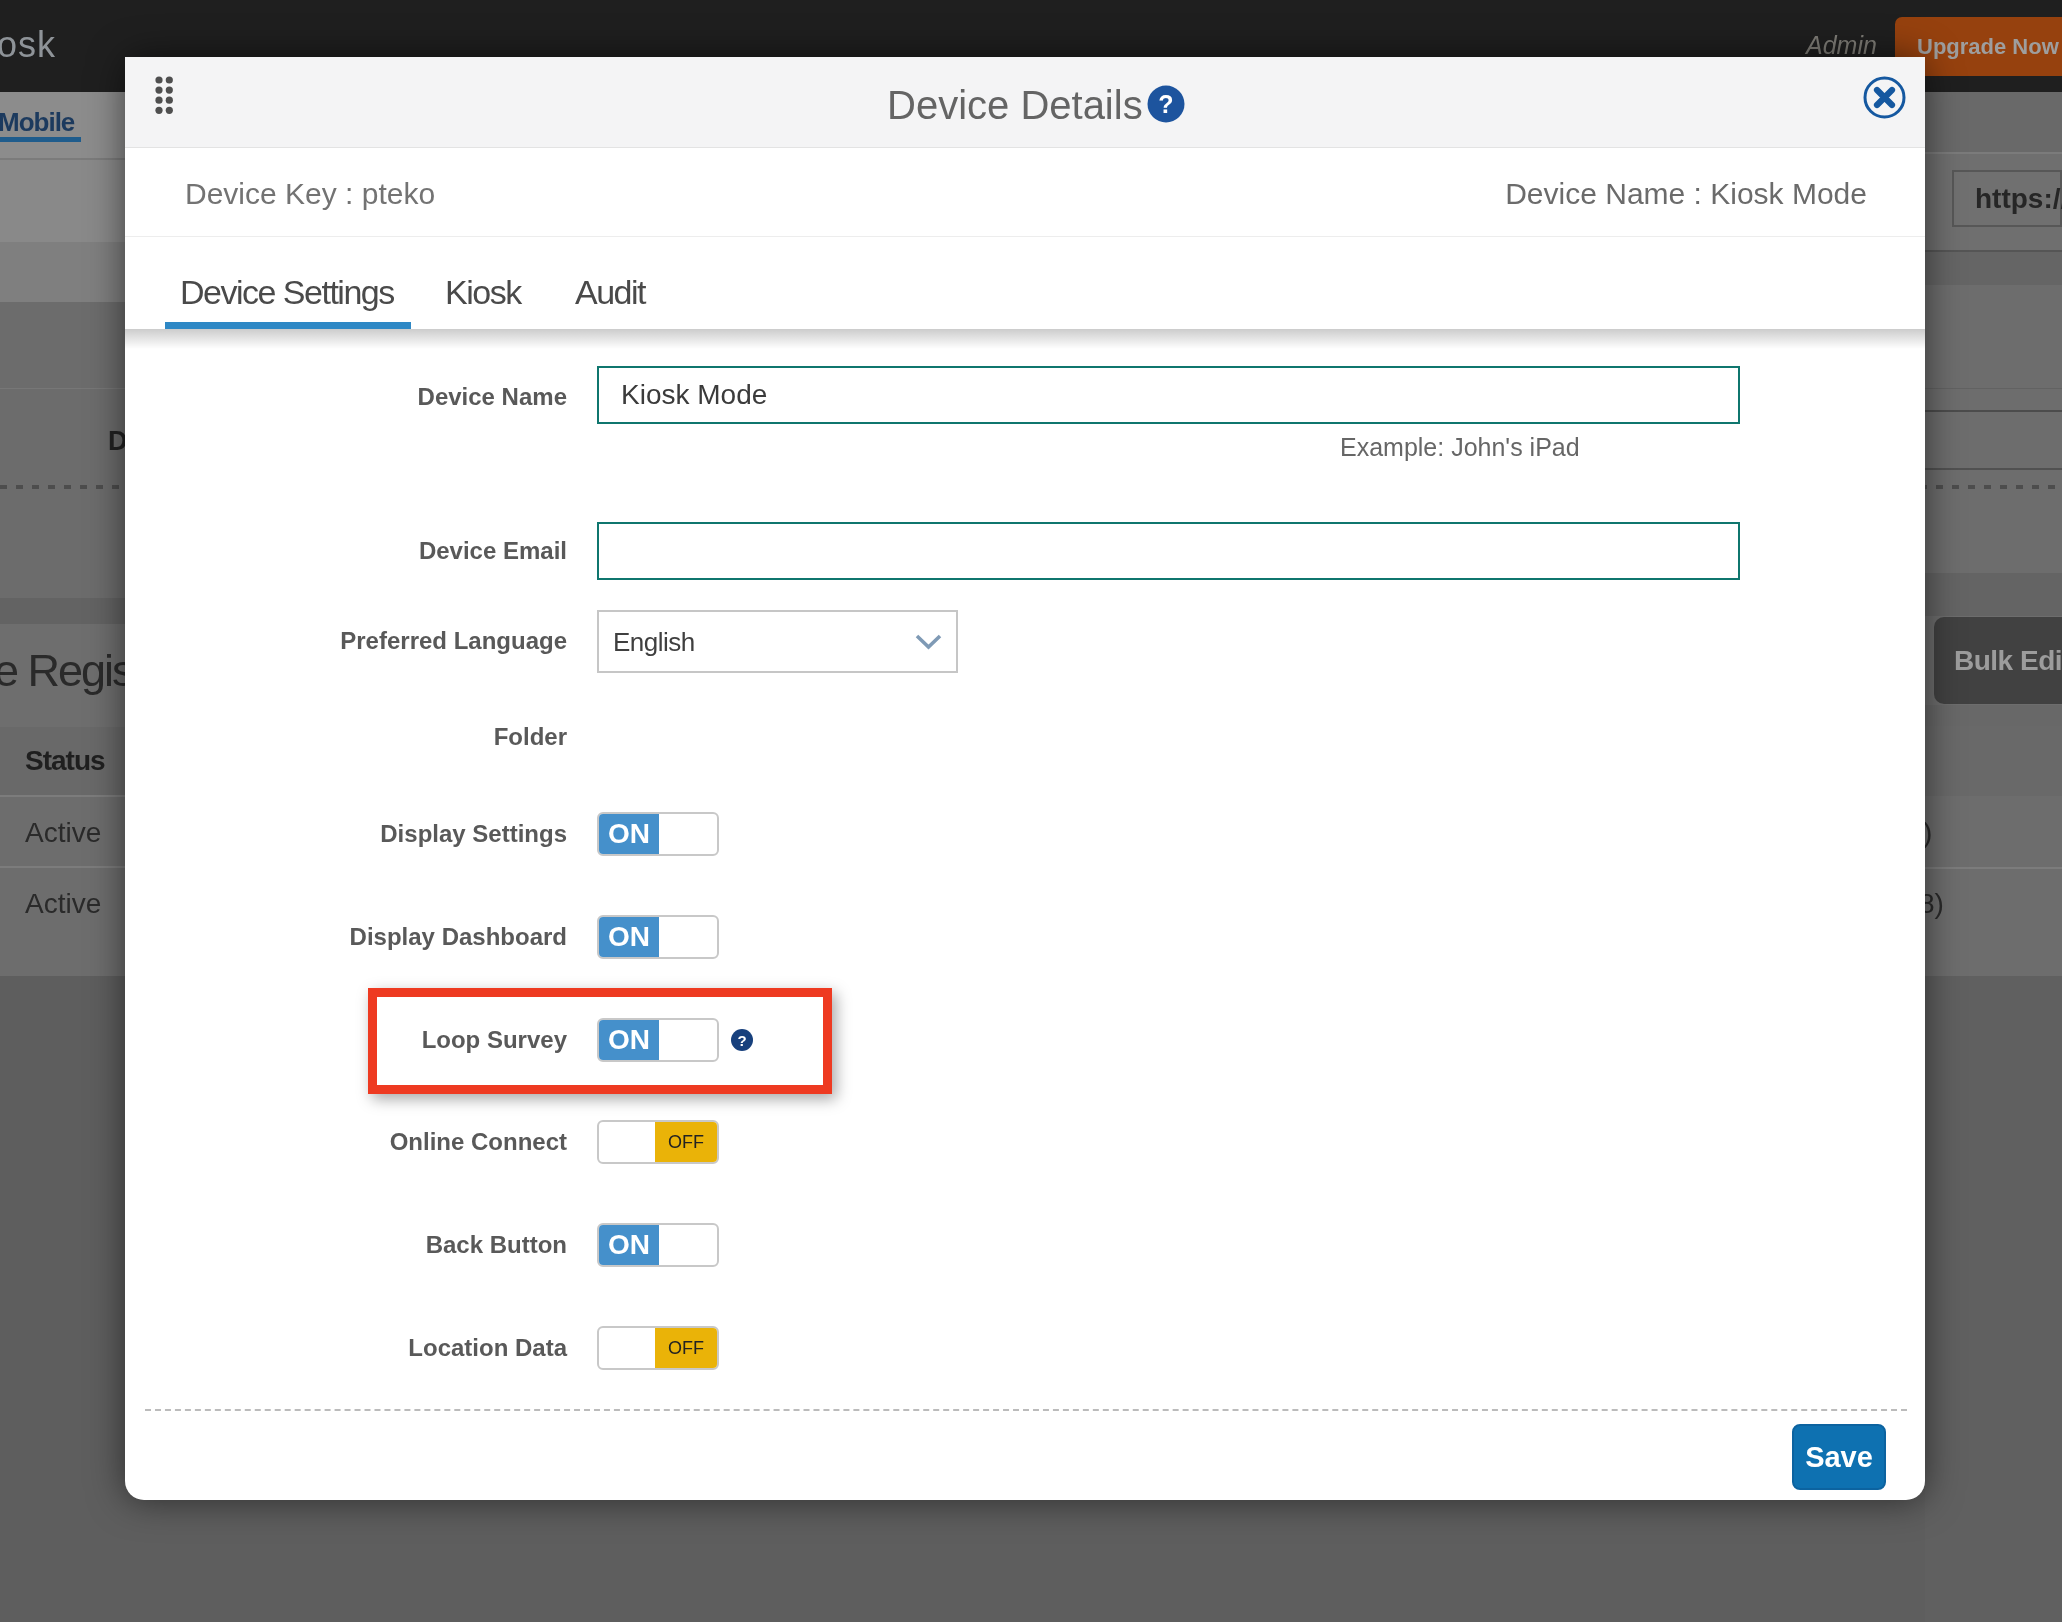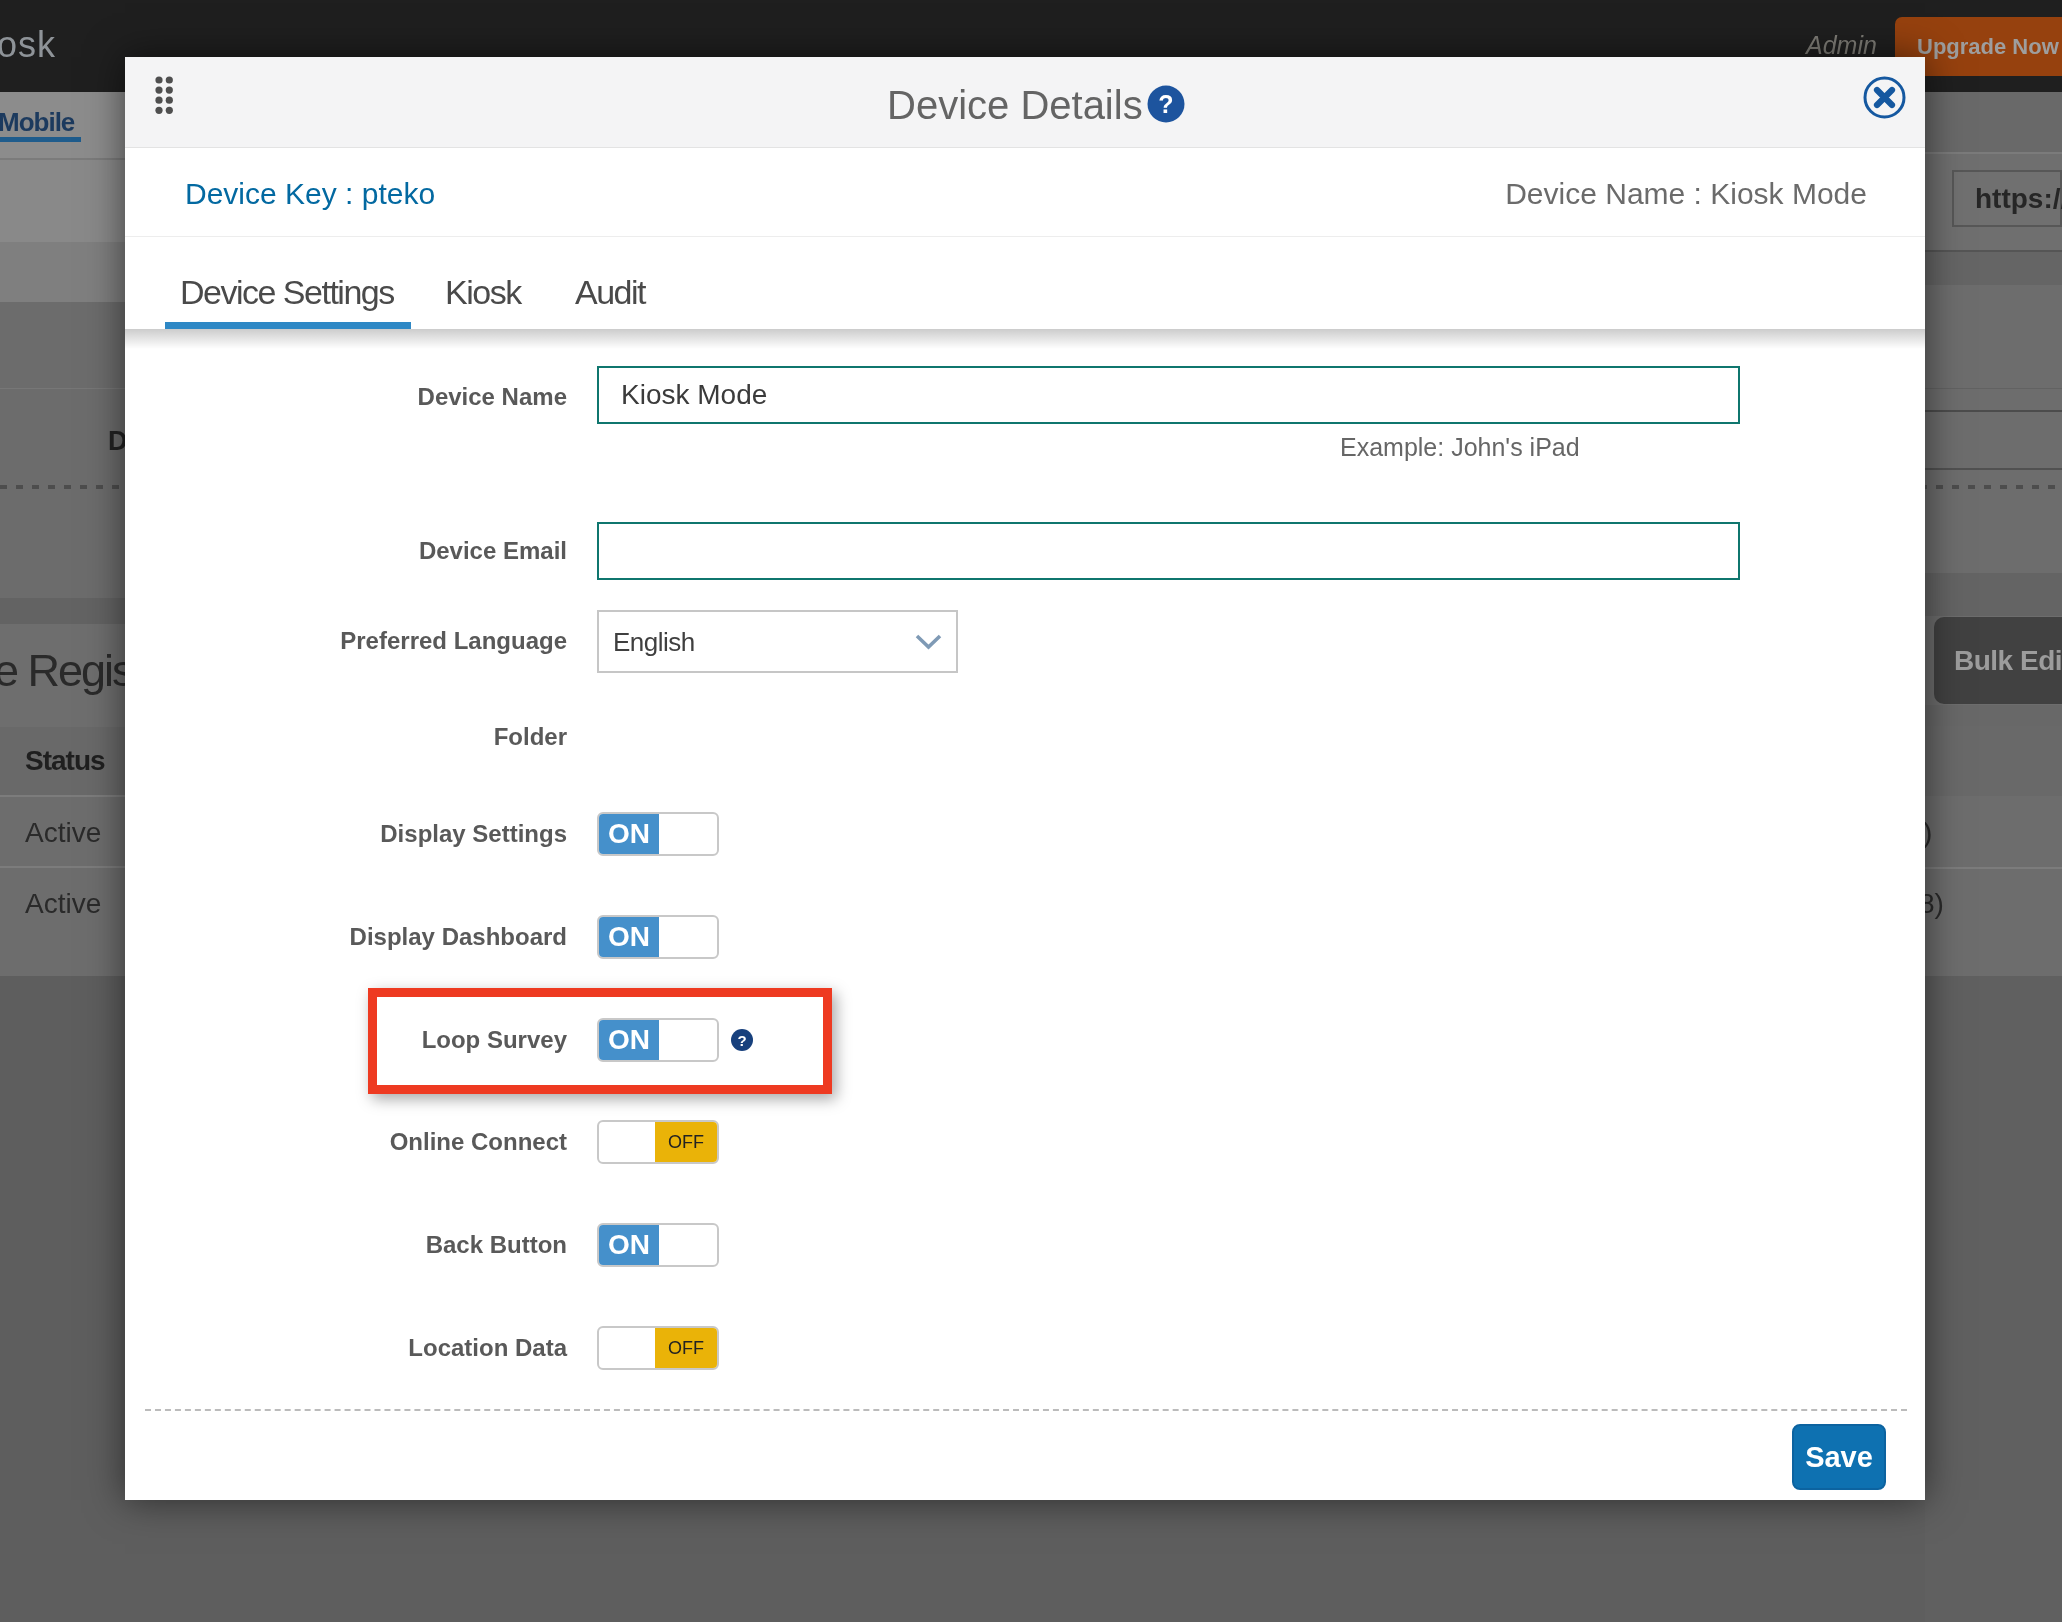--- a/index.html
+++ b/index.html
@@ -14,25 +14,25 @@
 #upgrade { left:1895px; top:17px; width:180px; height:59px; background:#96410e; border-radius:7px; color:#9e9e9e; font-weight:bold; font-size:22px; line-height:59px; padding-left:22px; white-space:nowrap; }
 
 
 .lband { left:0; width:126px; }
 .rband { left:1925px; width:137px; }
 
 
 #bgdash { left:0; top:485px; width:2062px; height:4px; background:repeating-linear-gradient(90deg,#4d4d4d 0 7px,rgba(0,0,0,0) 7px 16px); }
 
 
-#modal { left:125px; top:57px; width:1800px; height:1443px; background:#ffffff; box-shadow:0 0 36px rgba(0,0,0,0.55); }
+#modal { left:125px; top:57px; width:1800px; height:1443px; background:#ffffff; box-shadow:0 0 36px rgba(0,0,0,0.55);border-radius:19px; }
 #mhead { left:0; top:0; width:1800px; height:91px; background:#f4f4f5; border-bottom:1px solid #e3e3e3; }
 #mtitle { left:762px; top:26px; font-size:40px; color:#646464; }
 #keyrow { left:0; top:91px; width:1800px; height:89px; background:#fff; border-bottom:1px solid #ededed; }
-#devkey { left:60px; top:120px; font-size:30px; color:#0369a1; }
+#devkey { left:60px; top:120px; font-size:30px; color:#737373; }
 #devname { right:58px; top:120px; font-size:30px; color:#6b6b6b; }
 #tabs { left:0; top:180px; width:1800px; height:92px; background:#fff; }
 .tab { top:216px; font-size:34px; color:#4a4a4a; letter-spacing:-1.5px; }
 #tabunderline { left:40px; top:265px; width:246px; height:7px; background:#2e88c5; }
 #tabshadow { left:0; top:272px; width:1800px; height:20px; background:linear-gradient(to bottom, rgba(0,0,0,0.20), rgba(0,0,0,0)); }
 
 
 .flabel { font-size:24px; line-height:24px; font-weight:bold; color:#595959; text-align:right; width:300px; }
 .tinput { left:472px; width:1143px; height:58px; border:2px solid #0f766e; background:#fff; font-size:28px; color:#3b3b3b; line-height:54px; padding-left:22px; }
 .sel { left:472px; height:63px; border:2px solid #c6c6c6; background:#fff; font-size:26px; letter-spacing:-0.5px; color:#3f3f3f; }

